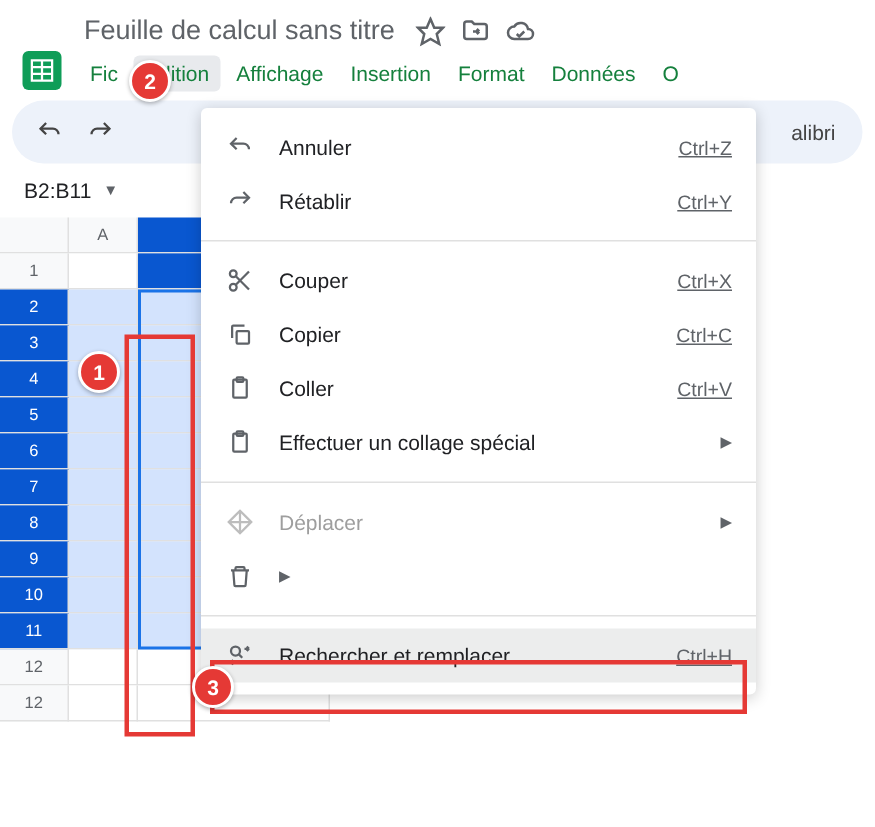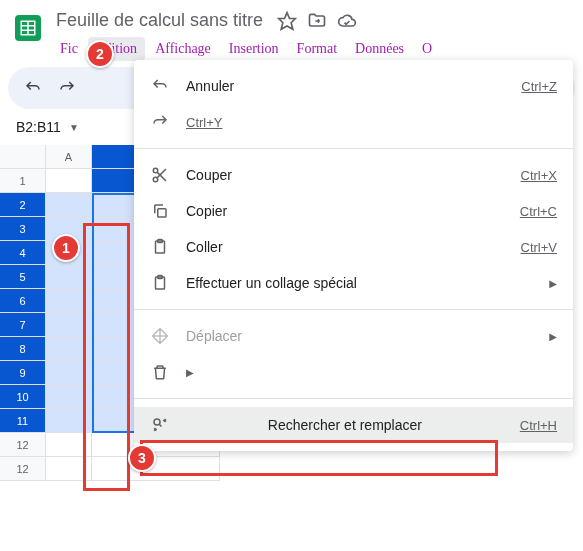--- a/index.html
+++ b/index.html
@@ -1,29 +1,29 @@
 <!DOCTYPE html>
 <html><head>
 <meta charset="utf-8">
 <style>
 * { margin: 0; padding: 0; box-sizing: border-box; font-family: 'Google Sans', Arial, sans-serif; }
 body { background: #fff; overflow: hidden; width: 583px; height: 551px; position: relative; }
 
-.header { display: flex; align-items: flex-start; padding: 8px 0 0 8px; }
+.header { display: flex; align-items: flex-end; padding: 8px 0 0 8px; }
 .logo { width: 40px; height: 40px; display: flex; align-items: center; justify-content: center; }
 .logo-inner { width: 26px; height: 26px; background: #0f9d58; border-radius: 4px; display: flex; align-items: center; justify-content: center; }
 .logo-inner svg { width: 18px; height: 18px; }
 .title-area { flex: 1; padding-left: 4px; }
 .title-row { display: flex; align-items: center; gap: 8px; }
 .doc-title { font-size: 18px; color: #5f6368; font-weight: 400; padding: 2px 4px; }
 .title-icons { display: flex; gap: 6px; }
 .title-icon { width: 24px; height: 24px; display: flex; align-items: center; justify-content: center; color: #5f6368; cursor: pointer; }
 
 .menubar { display: flex; gap: 2px; padding: 4px 0 6px 0; }
-.menu-item { padding: 4px 8px; font-size: 14px; color: #a21caf; border-radius: 4px; cursor: pointer; font-family: Liberation Serif, serif; }
+.menu-item { padding: 4px 8px; font-size: 14px; color: #15803d; border-radius: 4px; cursor: pointer; }
 .menu-item.active { background: #e8eaed; }
 
 .toolbar { display: flex; align-items: center; gap: 4px; padding: 6px 10px; background: #edf2fa; border-radius: 24px; margin: 0 8px; }
 .toolbar-btn { width: 30px; height: 30px; display: flex; align-items: center; justify-content: center; color: #444; border-radius: 4px; cursor: pointer; }
 .toolbar-right { margin-left: auto; font-size: 14px; color: #444; padding-right: 8px; }
 
 .namebox-row { display: flex; align-items: center; padding: 8px 8px 4px 8px; gap: 8px; }
 .namebox { display: flex; align-items: center; gap: 8px; padding: 2px 8px; font-size: 14px; color: #202124; }
 .namebox-arrow { color: #5f6368; font-size: 10px; }
 
@@ -40,23 +40,23 @@
 .cell { border-right: 1px solid #e0e0e0; border-bottom: 1px solid #e0e0e0; height: 24px; }
 .cell-a { width: 46px; background: #fff; }
 .cell-b { width: 128px; background: #fff; font-size: 13px; display: flex; align-items: center; padding: 0 4px; }
 .cell-b.header-cell { background: #0957d0; color: #fff; font-weight: 500; justify-content: center; }
 .cell-b.sel { background: #d3e3fd; }
 .cell-a.sel { background: #d3e3fd; }
 
 .selection-border { position: absolute; border: 2px solid #1a73e8; pointer-events: none; }
 .fill-handle { position: absolute; width: 8px; height: 8px; background: #1a73e8; border: 1px solid #fff; border-radius: 50%; }
 
-.dropdown { position: absolute; top: 60px; left: 134px; width: 439px; background: #fff; border-radius: 4px; box-shadow: 0 2px 10px rgba(0,0,0,0.2); padding: 8px 0; z-index: 100; }
+.dropdown { position: absolute; top: 72px; left: 134px; width: 370px; background: #fff; border-radius: 4px; box-shadow: 0 2px 10px rgba(0,0,0,0.2); padding: 8px 0; z-index: 100; }
 .dropdown-item { display: flex; align-items: center; padding: 8px 16px; font-size: 14px; color: #202124; cursor: pointer; gap: 16px; }
-.dropdown-item.highlighted { background: #eceded; text-align: center; }
+.dropdown-item.highlighted { background: #eceded; }
 .dropdown-item.disabled { color: #9e9e9e; cursor: default; }
 .dropdown-icon { width: 20px; height: 20px; display: flex; align-items: center; justify-content: center; color: #5f6368; flex-shrink: 0; }
 .dropdown-item.disabled .dropdown-icon { color: #bdbdbd; }
 .dropdown-label { flex: 1; }
 .dropdown-shortcut { font-size: 13px; color: #5f6368; text-decoration: underline; }
 .dropdown-submenu { color: #5f6368; font-size: 10px; }
 .dropdown-divider { height: 1px; background: #e0e0e0; margin: 8px 0; }
 
 .callout { position: absolute; width: 28px; height: 28px; background: #e53935; border-radius: 50%; display: flex; align-items: center; justify-content: center; color: #fff; font-weight: bold; font-size: 14px; z-index: 200; border: 2px solid #fff; box-shadow: 0 1px 3px rgba(0,0,0,0.3); }
 .callout-box { position: absolute; border: 3px solid #e53935; z-index: 150; pointer-events: none; }
@@ -219,20 +219,21 @@
     <span class="dropdown-label">Annuler</span>
     <span class="dropdown-shortcut">Ctrl+Z</span>
   </div>
   <div class="dropdown-item">
     <span class="dropdown-icon">
         <svg width="18" height="18" viewBox="0 0 24 24" fill="none" stroke="currentColor" stroke-width="2">
           <path d="M15 14l5-5-5-5"></path>
           <path d="M20 9H9a5 5 0 00-5 5v0"></path>
         </svg>
       </span>
+    <span class="dropdown-label">Rétablir</span>
     <span class="dropdown-shortcut">Ctrl+Y</span>
   </div>
   <div class="dropdown-divider"></div>
   <div class="dropdown-item">
     <span class="dropdown-icon">
         <svg width="18" height="18" viewBox="0 0 24 24" fill="none" stroke="currentColor" stroke-width="2">
           <circle cx="6" cy="6" r="3"></circle>
           <circle cx="6" cy="18" r="3"></circle>
           <line x1="20" y1="4" x2="8.5" y2="15.5"></line>
           <line x1="20" y1="20" x2="8.5" y2="8.5"></line>

